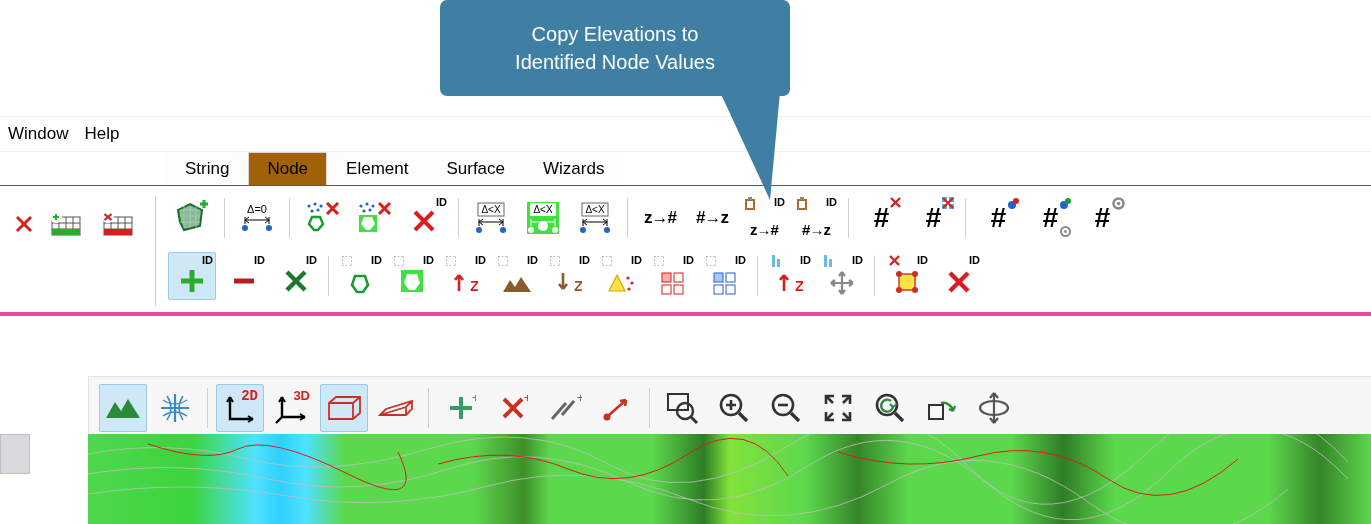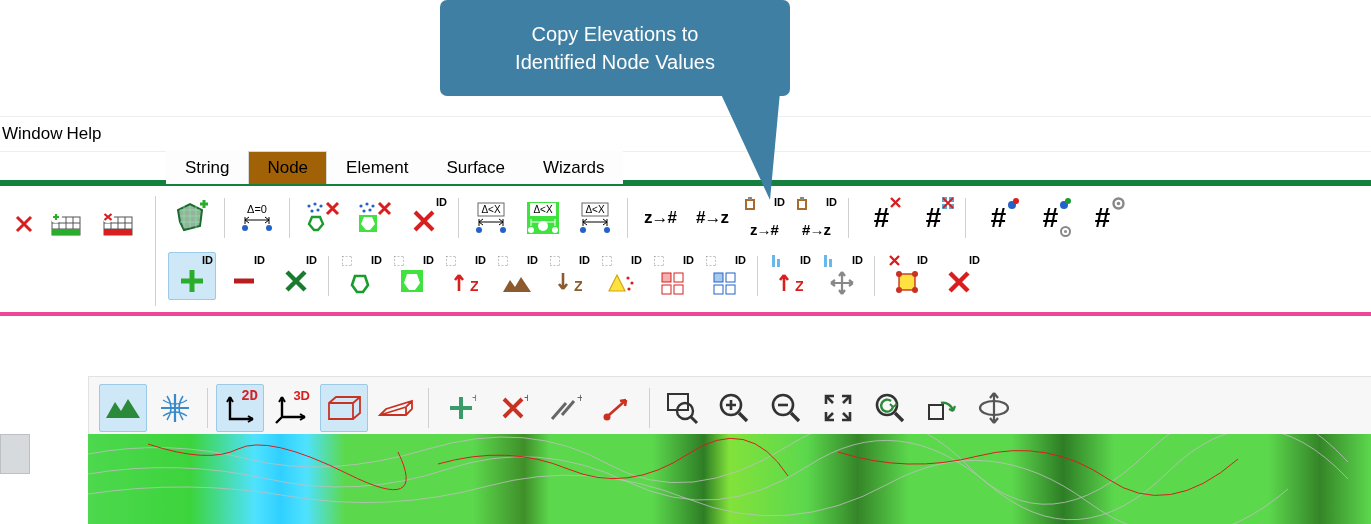--- a/index.html
+++ b/index.html
@@ -19,32 +19,32 @@
       width: 100%;
       height: 34px;
       background: #fff;
       border-top: 1px solid #eee;
       border-bottom: 1px solid #eee;
       display: flex;
       align-items: center;
       font-size: 17px;
     }
     .menubar .menu-item {
-      padding: 4px 2px;
+      padding: 4px 8px;
       cursor: default;
     }
     .tab-strip {
       position: absolute;
       left: 0;
       top: 150px;
       width: 100%;
       height: 36px;
-      border-bottom: 6px solid #15803d;
+      border-bottom: 1px solid #15803d;
       display: flex;
-      align-items: flex-start;
+      align-items: center;
       padding-left: 166px;
       box-sizing: border-box;
     }
     .tab {
       padding: 6px 18px 6px 18px;
       font-size: 17px;
       border: 1px solid transparent;
       border-bottom: none;
       position: relative;
       top: 1px;

